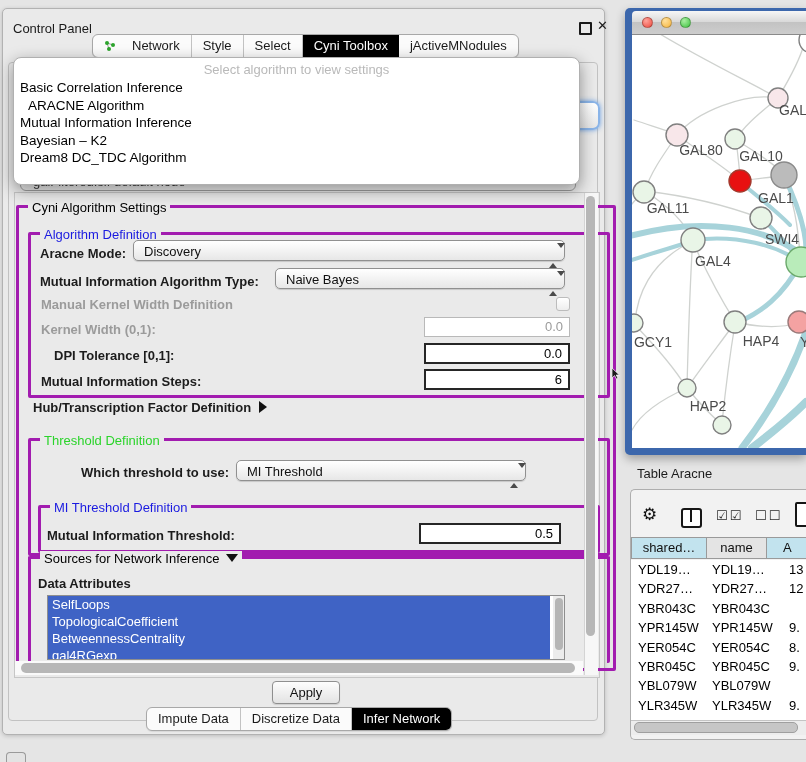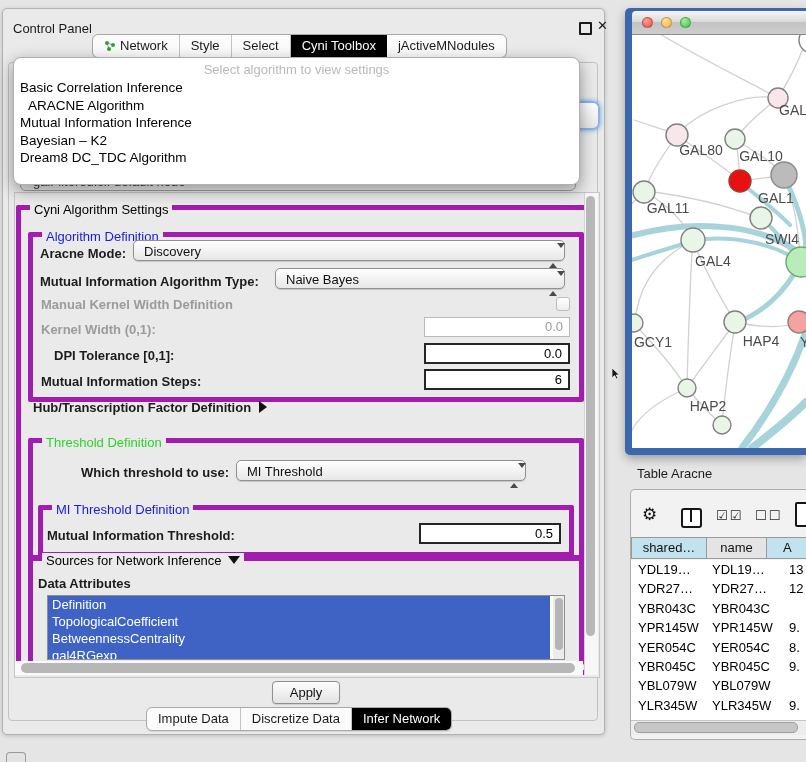--- a/index.html
+++ b/index.html
@@ -13,21 +13,21 @@
   #cp-title{left:10px;top:12px;font-size:13px;color:#1a1a1a;}
   #cp-float{left:576px;top:13px;width:9px;height:9px;border:2px solid #1a1a1a;border-radius:1px;}
   #cp-close{left:594px;top:9px;font-size:13px;font-weight:bold;color:#1a1a1a;}
 
   
   .tabstrip{display:flex;border:1px solid #a8a8a8;border-radius:6px;background:#fbfbfb;
     overflow:hidden;height:22px;box-shadow:0 1px 1px rgba(0,0,0,.08);}
   #top-tabs{left:92px;top:34px;}
   #bottom-tabs{left:146px;top:707px;}
   .tab{font-size:13px;line-height:22px;padding:0 11px;color:#1b1b1b;border-right:1px solid #c3c3c3;
-    display:flex;align-items:center;gap:4px;}
+    display:flex;align-items:center;gap:16px;}
   .tab:last-child{border-right:none;}
   .tab.sel{background:#000000;color:#fff;border-right:none;}
 
   
   #content-panel{left:8px;top:62px;width:588px;height:657px;background:#eaeaea;
     border:1px solid #c2c2c2;border-radius:4px;}
 
   
   #bg-combo-focused{left:556px;top:101px;width:40px;height:25px;border:2px solid #8ab4e8;
     border-radius:7px;background:linear-gradient(#fff,#e6e6e6);box-shadow:0 0 5px rgba(90,150,225,.9);z-index:6;}
@@ -42,21 +42,21 @@
   .dd-item.sel{font-weight:normal;margin-left:8px;}
 
   
   #settings-outer{left:14px;top:192px;width:584px;height:484px;border:1px solid #c6c6c6;background:#eaeaea;}
   .vscroll{left:584px;top:193px;width:13px;height:482px;background:#f7f7f7;border-left:1px solid #d4d4d4;}
   .vthumb{left:586px;top:196px;width:9px;height:440px;background:#b7b7b7;border-radius:5px;}
   .hscroll{left:15px;top:661px;width:568px;height:14px;background:#fafafa;}
   .hthumb{left:21px;top:663px;width:554px;height:10px;background:#b7b7b7;border-radius:5px;}
 
   
-  .gbox{position:absolute;border:5px solid #a21caf;border-radius:2px;}
+  .gbox{position:absolute;border:3px solid #a21caf;border-radius:2px;padding-left:30px;}
   .gbox>.legend{position:absolute;top:-8px;left:9px;background:#eaeaea;padding:0 4px;font-size:13px;white-space:nowrap;}
   #box-cyni{left:16px;top:205px;width:564px;height:460px;}
   #box-algdef{left:28px;top:232px;width:546px;height:160px;}
   #box-algdef>.legend{color:#1a1ae0;}
   #box-threshold{left:28px;top:438px;width:546px;height:112px;}
   #box-threshold>.legend{color:#2bd42b;}
   #box-mithr{left:38px;top:505px;width:526px;height:42px;}
   #box-mithr>.legend{color:#1a1ae0;}
   #box-sources{left:28px;top:556px;width:546px;height:104px;border-bottom:none;}
 
@@ -229,21 +229,21 @@
 </div>
 <span class="lbl" style="left:47px;top:528px;">Mutual Information Threshold:</span>
 <div class="tfield on" style="left:419px;top:523px;width:142px;height:21px;">0.5</div>
 
 <div class="abs gbox" id="box-sources">
   <span class="legend"><span>Sources for Network Inference</span><span class="arrow-down"></span></span>
 </div>
 <span class="lbl" style="left:38px;top:576px;">Data Attributes</span>
 <div class="abs" id="attr-list">
   <div id="attr-items">
-      <div class="src-item">Definition</div>
+      <div class="src-item">SelfLoops</div>
       <div class="src-item">TopologicalCoefficient</div>
       <div class="src-item">BetweennessCentrality</div>
       <div class="src-item">gal4RGexp</div>
     </div>
   <div id="attr-vscroll">
       <div id="attr-vthumb"></div>
     </div>
 </div>
 
 <div class="abs vscroll"></div>

